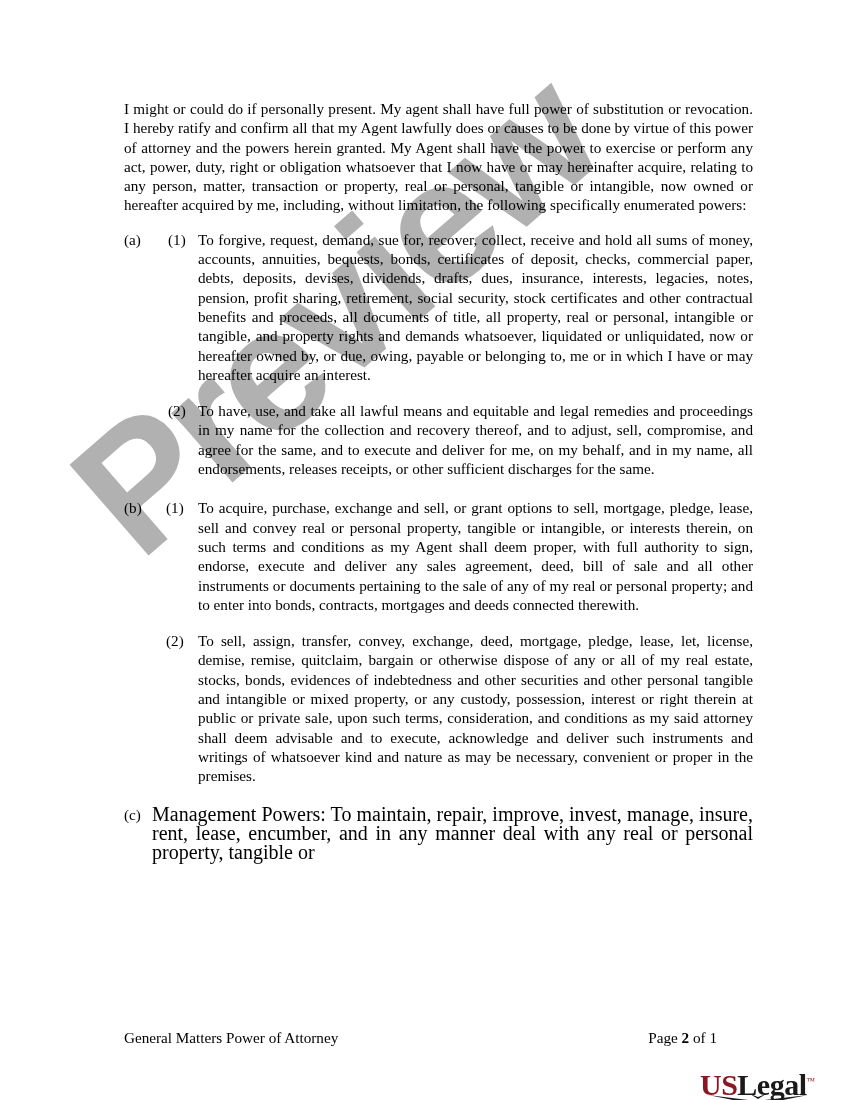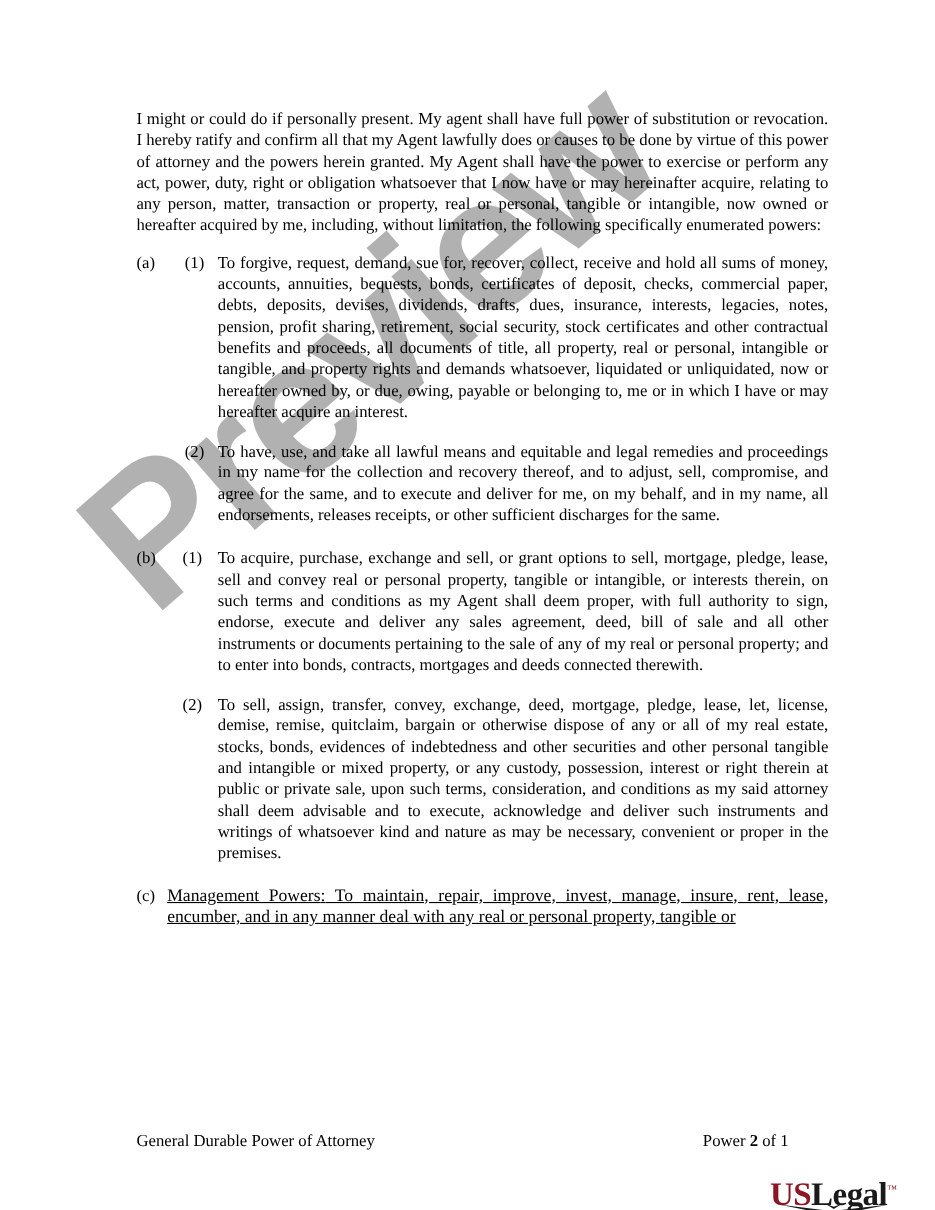--- a/index.html
+++ b/index.html
@@ -117,25 +117,24 @@
   .sec-b { margin-bottom: 19px; }
   .sec-b .items { margin-top: 14px; }
   .sec-b .item { padding-left: 46px; }
   .sec-b .item > .marker { left: 14px; }
 
   
   .sec-c {
     padding-left: 28px;
   }
   .sec-c .body-run {
-    font-size: 16px;
-    line-height: 19.3px;
-    text-align: justify;
-    margin: 0;
-    text-decoration: underline;
+    font-size: 20px;
+    line-height: 19.3px;
+    text-align: justify;
+    margin: 0;
   }
 
   
   .footer {
     position: absolute;
     left: 124px;
     top: 1028px;
     width: 629px;
     height: 40px;
     z-index: 2;
@@ -250,22 +249,22 @@
     </div>
 
     <div class="section sec-c">
       <span class="marker">(c)</span>
       <p class="body-run"><span class="uline">Management Powers</span><span>:</span><span> To maintain, repair, improve, invest, manage, insure, rent, lease, encumber, and in any manner deal with any real or personal property, tangible or</span></p>
     </div>
 
   </div>
 
   <div class="footer">
-    <div class="footer-left">General Durable Power of Attorney</div>
-    <div class="footer-right"><span>Power</span>&nbsp;<b>2</b>&nbsp;<span>of</span>&nbsp;<span>1</span></div>
+    <div class="footer-left">General Matters Power of Attorney</div>
+    <div class="footer-right"><span>Page</span>&nbsp;<b>2</b>&nbsp;<span>of</span>&nbsp;<span>1</span></div>
   </div>
 
   <div class="logo">
     <div class="logo-word"><span class="logo-us">US</span><span class="logo-legal">Legal</span><span class="logo-tm">™</span></div>
 
     <svg class="logo-swoosh" viewBox="0 0 104 13">
       <path d="M2 2 L50 8 L102 2 L52 12 Z" fill="#1a1a1a"></path>
       <path d="M44 1 L52 6 L60 1 L52 4 Z" fill="#1a1a1a"></path>
     </svg>
 

